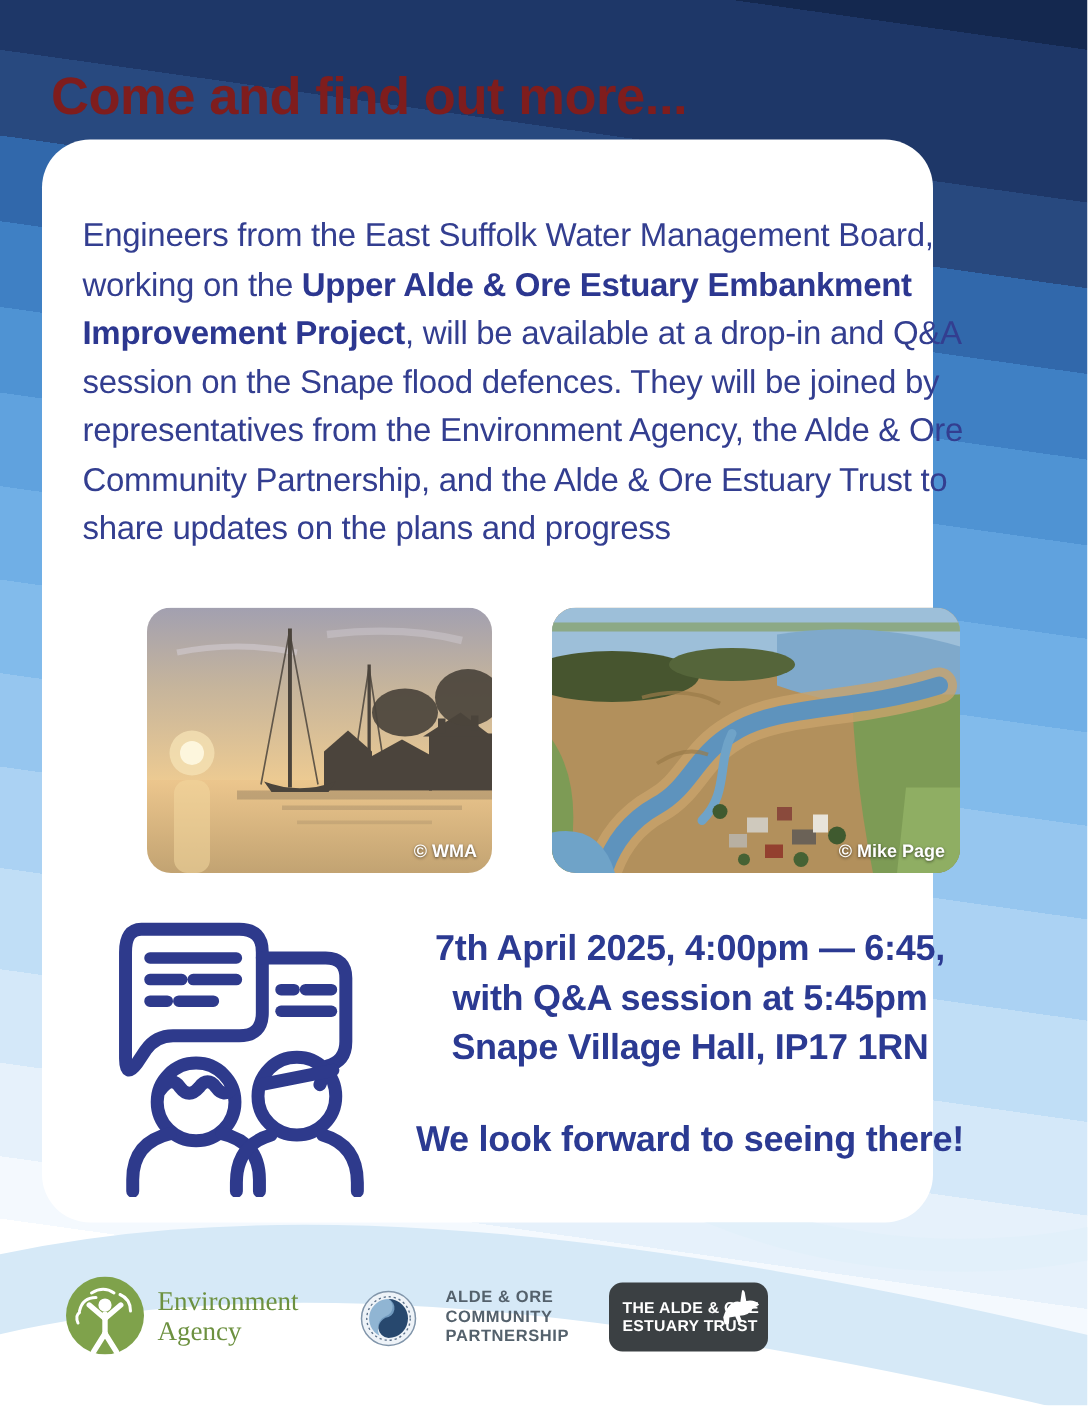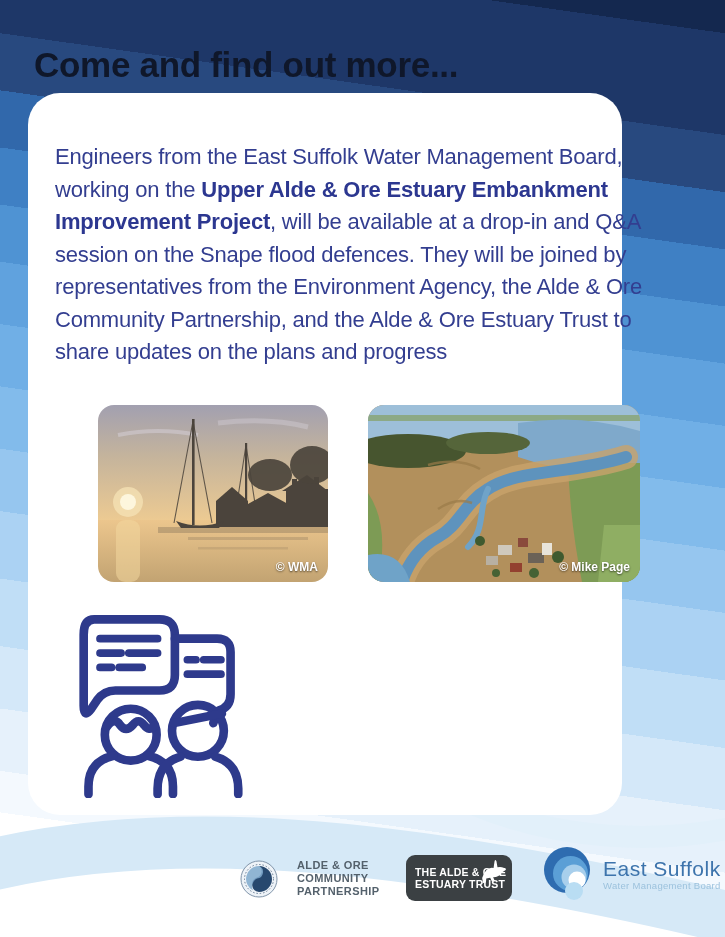--- a/index.html
+++ b/index.html
@@ -24,21 +24,21 @@
       #96c6ef 53%, #96c6ef 59%,
       #abd2f3 59%, #abd2f3 65.5%,
       #c0def6 65.5%, #c0def6 72%,
       #d4e8f9 72%, #d4e8f9 78%,
       #e6f1fb 78%, #e6f1fb 84%,
       #f4f9fe 84%, #f4f9fe 88%,
       #ffffff 88%, #ffffff 100%);
   }
   .page-title{
     position:absolute;left:34px;top:22px;z-index:2;
-    color:#0f172a;font-size:35px;font-weight:700;letter-spacing:-0.3px;
+    color:#7f1d1d;font-size:35px;font-weight:700;letter-spacing:-0.3px;
   }
   .card{
     position:absolute;left:28px;top:93px;width:594px;height:722px;z-index:1;
     background:#ffffff;border-radius:32px;
   }
   .intro{
     position:absolute;left:27px;top:26px;width:614px;
     color:#333e90;font-size:22px;line-height:32.5px;letter-spacing:-0.2px;
   }
   .intro b{font-weight:700;color:#2c3790;}
@@ -184,28 +184,57 @@
       <path d="M57,126 q8,-11 14,-2 q6,8 13,0 q6,-8 12,0 q5,7 11,1"></path>
       <path d="M38,196 v-8 q0,-26 26,-32"></path>
       <path d="M126,196 v-8 q0,-26 -26,-32"></path>
       <circle cx="152" cy="130" r="27"></circle>
       <path d="M127,122 L177,112"></path>
       <path d="M110,196 v-6 q0,-26 24,-33"></path>
       <path d="M194,196 v-6 q0,-26 -24,-33"></path>
     </svg>
   </div>
 
+  <div class="event-details">
+    <div>7th April 2025, 4:00pm — 6:45,</div>
+    <div>with Q&amp;A session at 5:45pm</div>
+    <div>Snape Village Hall, IP17 1RN</div>
+    <div class="event-closing">We look forward to seeing there!</div>
+  </div>
 </div>
 
 <div class="footer">
   <svg class="footer-wave" width="725" height="122" viewBox="0 0 725 122">
     <path d="M-30,55 C150,8 380,18 760,110" stroke="#d6e9f7" stroke-width="52" fill="none"></path>
     <path d="M470,-12 C560,26 660,30 745,10" stroke="#e2f0fa" stroke-width="22" fill="none"></path>
   </svg>
 
+  <div class="logo logo-ea">
+    <svg width="52" height="52" viewBox="0 0 52 52">
+      <circle cx="26" cy="26" r="26" fill="#7fa24b"></circle>
+      <g stroke="#ffffff" stroke-width="2" fill="none" stroke-linecap="round">
+        <path d="M9,23 q2,-9 11,-9"></path>
+        <path d="M17,11 q8,-5 15,0"></path>
+        <path d="M36,12 q7,3 7,11"></path>
+        <path d="M8,31 q-2,-5 1,-7"></path>
+      </g>
+      <circle cx="26" cy="19" r="4.4" fill="#ffffff"></circle>
+      <g stroke="#ffffff" stroke-width="3.6" fill="none" stroke-linecap="round">
+        <path d="M26,25 V38"></path>
+        <path d="M26,28 L15.5,19"></path>
+        <path d="M26,28 L36.5,19"></path>
+        <path d="M26,38 L18.5,50"></path>
+        <path d="M26,38 L33.5,50"></path>
+      </g>
+    </svg>
+    <div class="logo-ea-text">
+      <div>Environment</div>
+      <div>Agency</div>
+    </div>
+  </div>
 
   <div class="logo logo-aocp">
     <svg width="38" height="38" viewBox="0 0 38 38">
       <circle cx="19" cy="19" r="18" fill="#eef3f8" stroke="#8195aa" stroke-width="1"></circle>
       <circle cx="19" cy="19" r="14.5" fill="none" stroke="#5b7089" stroke-width="0.9" stroke-dasharray="1.5,1.9"></circle>
       <path d="M19,6 a13,13 0 0 1 0,26 a7.5,7.5 0 0 1 -2,-14.5 a6.5,6.5 0 0 0 2,-11.5 z" fill="#27486e"></path>
       <path d="M19,6 a13,13 0 0 0 -6,24.5 a9,9 0 0 1 4,-12 a6.5,6.5 0 0 0 2,-12.5 z" fill="#7fa9cc" opacity="0.85"></path>
     </svg>
     <div class="logo-aocp-text">
       <div>ALDE &amp; ORE</div>
@@ -217,26 +246,13 @@
   <div class="logo-aoet">
     <div class="logo-aoet-text">
       <div>THE ALDE &amp; ORE</div>
       <div>ESTUARY TRUST</div>
     </div>
     <svg class="hare" width="27" height="23" viewBox="0 0 27 23">
       <path d="M1,17 Q7,6 14,9 L16,3 Q17,0 18,3 L18,9 Q24,9 26,13 L21,15 Q18,19 12,18 L13,22 H10 L9,18 H5 L4,22 H1 Z" fill="#ffffff"></path>
     </svg>
   </div>
 
-  <div class="logo logo-eswmb">
-    <svg width="58" height="58" viewBox="0 0 58 58">
-      <circle cx="27" cy="25" r="23" fill="#2e6cb0"></circle>
-      <circle cx="30.5" cy="28.5" r="17.5" fill="#5b9fd6"></circle>
-      <circle cx="34" cy="32" r="12.5" fill="#a8cfec"></circle>
-      <circle cx="37" cy="35" r="8.5" fill="#ffffff"></circle>
-      <circle cx="34" cy="46" r="9" fill="#b9ddf3"></circle>
-    </svg>
-    <div>
-      <div class="logo-eswmb-name">East Suffolk</div>
-      <div class="logo-eswmb-sub">Water Management Board</div>
-    </div>
-  </div>
 </div>
 
 </body></html>

